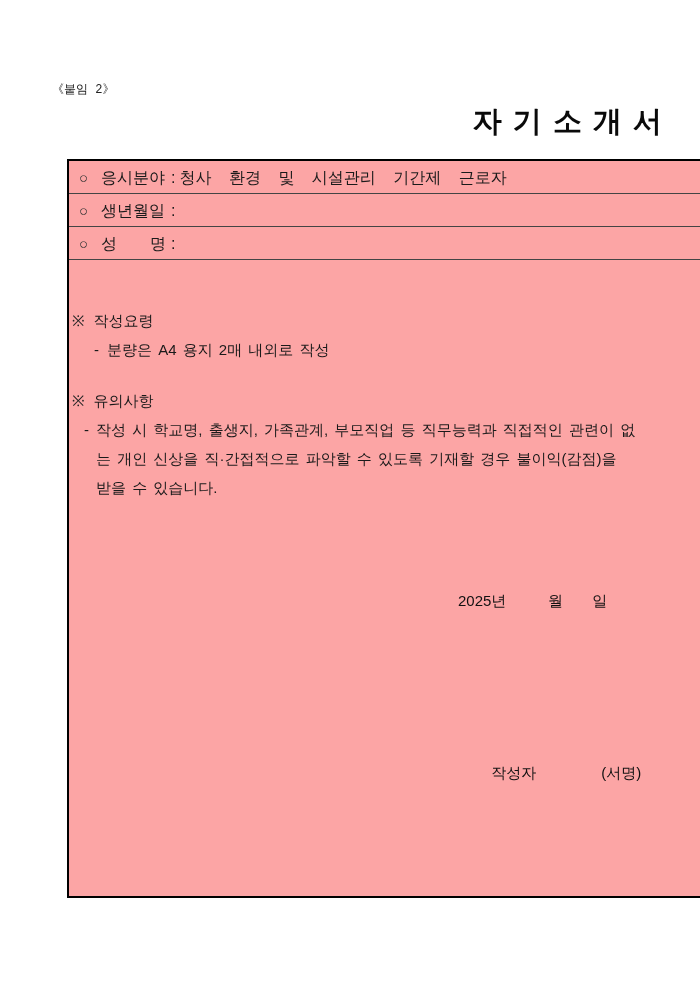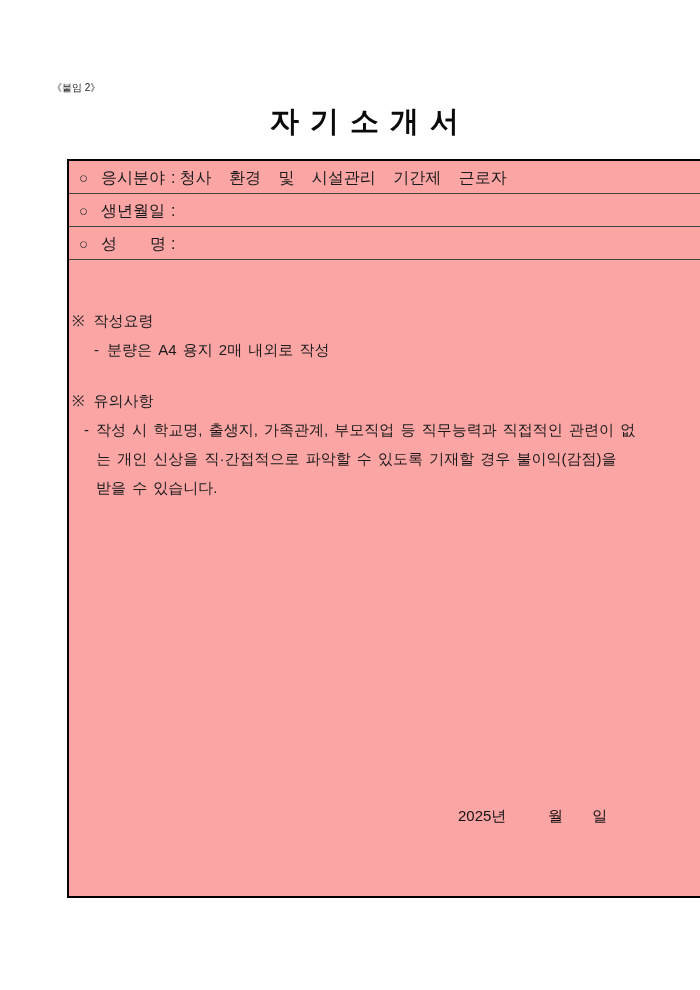--- a/index.html
+++ b/index.html
@@ -7,28 +7,28 @@
   body {
     width: 700px; height: 990px;
     position: relative;
     font-family: "Liberation Sans", sans-serif;
     color: #1a1a1a;
     overflow: hidden;
   }
 
   .attachment-label {
     position: absolute; left: 52px; top: 81px;
-    font-family: Liberation Sans, sans-serif;
-    font-size: 10px; color: #222;
+    font-family: Liberation Mono, monospace;
+    font-size: 12px; color: #222;
     white-space: pre;
   }
 
   .doc-title {
     position: absolute; left: 67px; top: 102px; width: 595px;
-    text-align: center;
+    text-align: right;
     font-size: 29px; font-weight: bold;
     color: #0a0a0a;
     word-spacing: 3px;
     white-space: pre;
   }
 
   .form-box {
     position: absolute; left: 67px; top: 159px;
     width: 668px; height: 739px;
     border: 2px solid #000;
@@ -130,16 +130,19 @@
       </div>
       <div class="bullet-line n-first">
         <span class="dash">-</span><span>작성 시 학교명, 출생지, 가족관계, 부모직업 등 직무능력과 직접적인 관련이 없</span>
       </div>
       <div class="bullet-line n-cont">는 개인 신상을 직·간접적으로 파악할 수 있도록 기재할 경우 불이익(감점)을</div>
       <div class="bullet-line n-cont">받을 수 있습니다.</div>
     </div>
 
     <div class="sign-block">
       <div class="date-row">2025년          월       일</div>
+      <div class="sign-row">
+        <span>작성자</span><span class="sign-gap"></span><span>(서명)</span>
+      </div>
     </div>
 
   </div>
 </div>
 
 </body></html>

